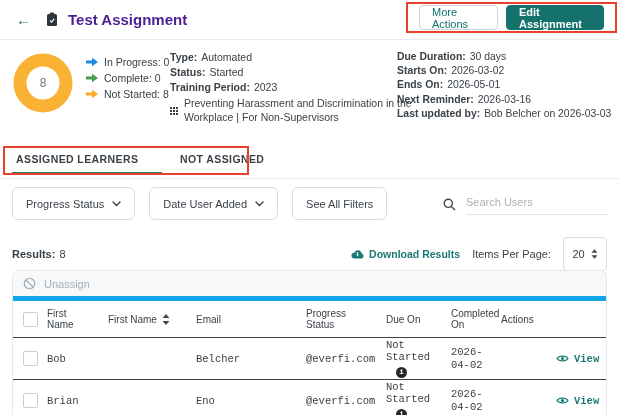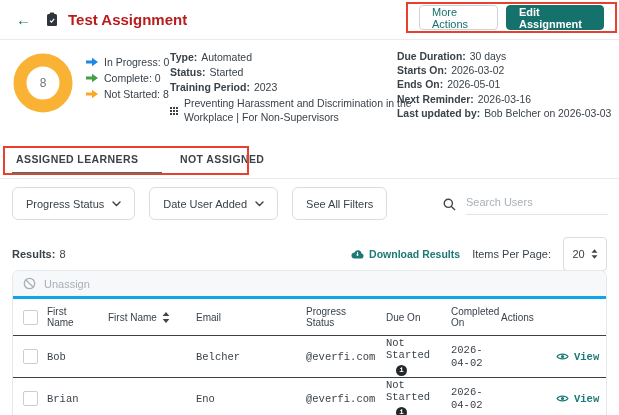--- a/index.html
+++ b/index.html
@@ -5,21 +5,21 @@
   html,body{margin:0;padding:0;background:#fff;}
   #app{position:relative;width:619px;height:415px;background:#fff;overflow:hidden;
        font-family:"Liberation Sans",sans-serif;color:#3a4249;}
   svg{display:block;}
 
   
   .top-header{position:absolute;top:0;left:0;right:0;height:40px;border-bottom:1px solid #e9ebed;
               display:flex;align-items:center;padding-left:16px;box-sizing:border-box;}
   .back-arrow{color:var(--accent-teal,#15716B);font-size:15px;font-weight:bold;margin-right:15px;cursor:pointer;}
   .clip-icon{margin-right:10px;}
-  .page-title{font-size:15px;font-weight:bold;color:#b91c1c;}
+  .page-title{font-size:15px;font-weight:bold;color:#4c1d95;}
   .annotation-box{position:absolute;border:2px solid var(--annotation-red,#E8402C);box-sizing:border-box;pointer-events:none;}
   .hdr-buttons{position:absolute;top:2px;left:406px;width:211px;height:31px;display:flex;align-items:center;
                justify-content:flex-end;gap:8px;padding:0 13px;box-sizing:border-box;}
   .btn{height:25px;padding:0 12px;border-radius:4px;font-size:11px;display:flex;align-items:center;cursor:pointer;box-sizing:border-box;}
   .btn.ghost{background:#fff;border:1px solid #cdd4d7;color:var(--accent-teal,#15716B);}
   .btn.solid{background:var(--accent-teal,#15716B);border:1px solid var(--accent-teal,#15716B);color:#fff;font-weight:bold;}
 
   
   .summary{position:absolute;top:41px;left:0;width:619px;height:104px;}
   .donut{position:absolute;left:12px;top:11px;}
@@ -54,21 +54,21 @@
   .results-bar{position:absolute;top:242px;left:12px;right:12px;height:24px;display:flex;align-items:center;font-size:11px;}
   .results-right{margin-left:auto;display:flex;align-items:center;gap:12px;}
   .download{display:flex;align-items:center;gap:5px;color:var(--link-teal,#1B7A74);font-size:10.5px;font-weight:bold;cursor:pointer;}
   .ipp-label{font-size:11px;color:#3a4249;}
   .ipp-select{width:44px;height:34px;border:1px solid #d9dde0;border-radius:4px;background:#fff;display:flex;
               align-items:center;justify-content:center;gap:6px;font-size:11px;cursor:pointer;box-sizing:border-box;}
 
   
   .table{position:absolute;top:270px;left:12px;width:595px;border:1px solid #e6e9eb;border-bottom:none;
          border-radius:7px 7px 0 0;box-sizing:border-box;background:#fff;}
-  .unassign-bar{height:25px;background:#f7f8f9;border-bottom:3px solid #0ea5e9;border-radius:7px 7px 0 0;
+  .unassign-bar{height:25px;background:#f7f8f9;border-bottom:5px solid #0ea5e9;border-radius:7px 7px 0 0;
                 display:flex;align-items:center;gap:8px;padding:0 10px;color:#a9afb6;font-size:11px;cursor:default;}
   .thead,.trow{display:grid;grid-template-columns:85px 88px 110px 80px 65px 50px 55px 1fr;
                padding:0 10px;align-items:center;}
   .thead{min-height:36px;font-size:10px;color:#3a4249;}
   .th{display:flex;align-items:center;gap:5px;padding-right:6px;}
   .th .lbl{max-width:46px;line-height:11.5px;}
   .trow{min-height:41px;border-top:1px solid #404040;font-size:10.5px;color:#3a4249;font-family:Liberation Mono, monospace;}
   .cell-first{display:flex;align-items:center;gap:9px;}
   .checkbox{width:13px;height:13px;border:1px solid #c9ced4;border-radius:2px;background:#fff;flex:0 0 auto;cursor:pointer;}
   .progress-cell .info-row{margin:2px 0 0 10px;}

